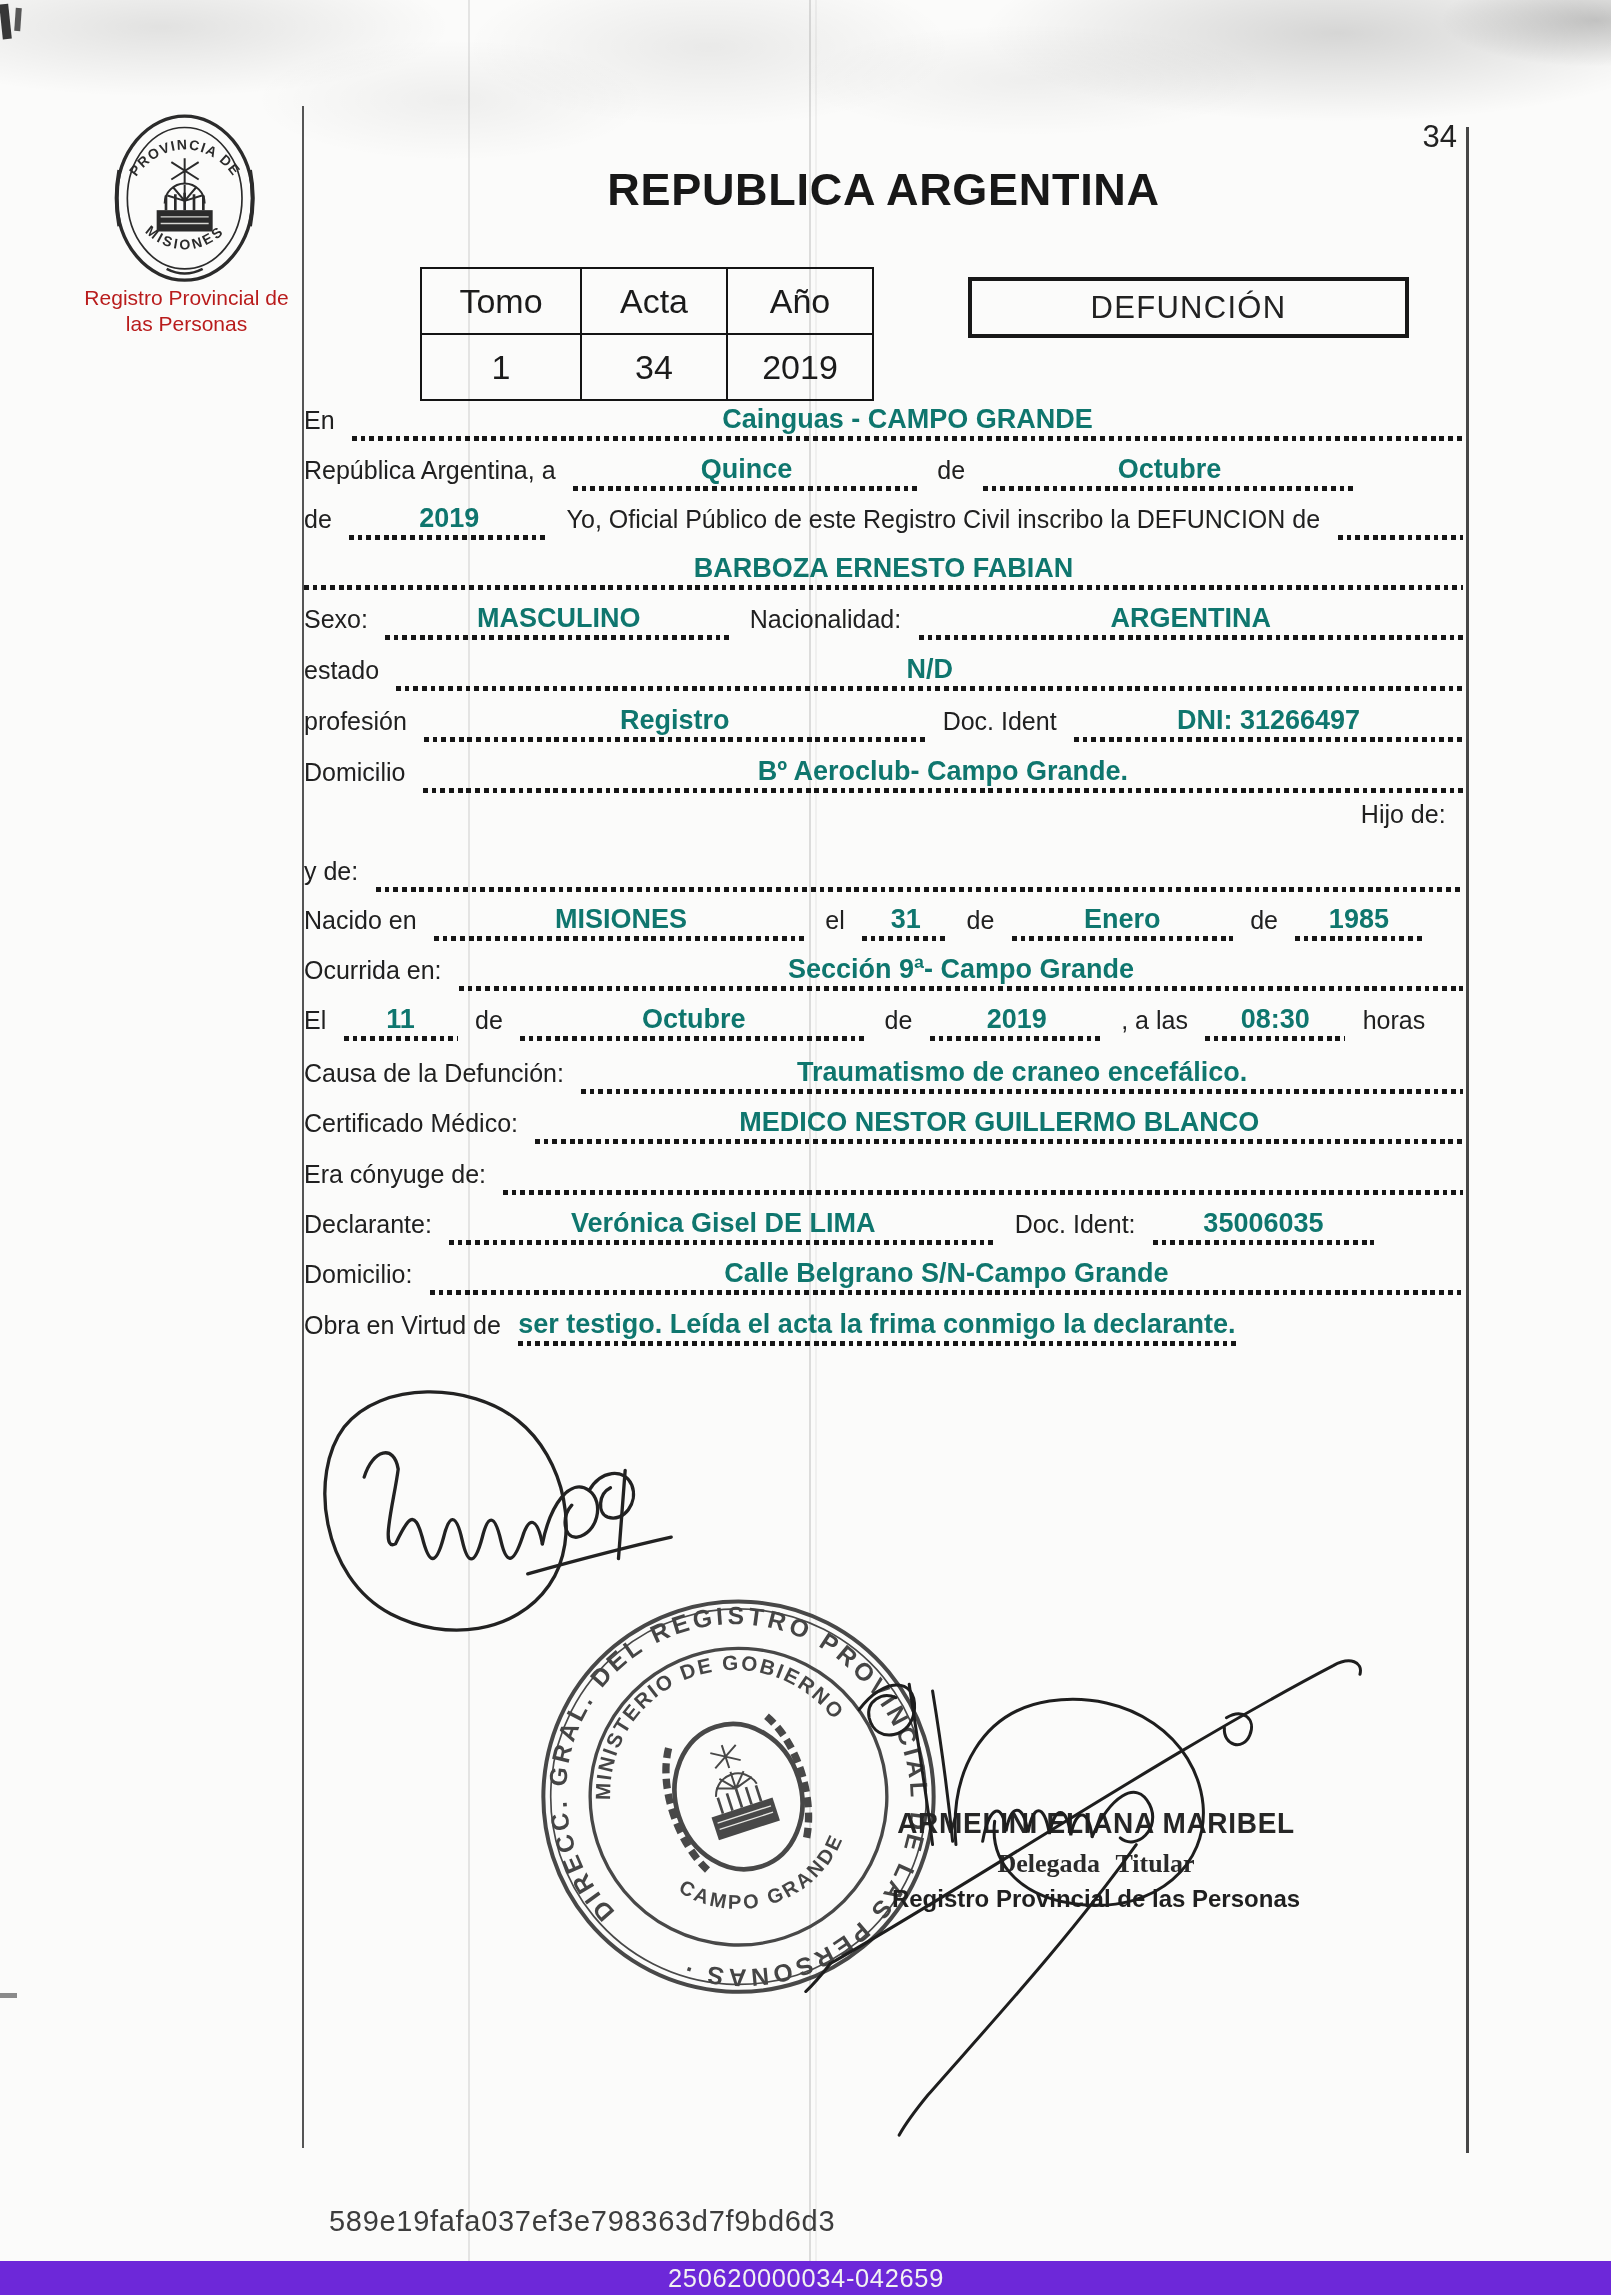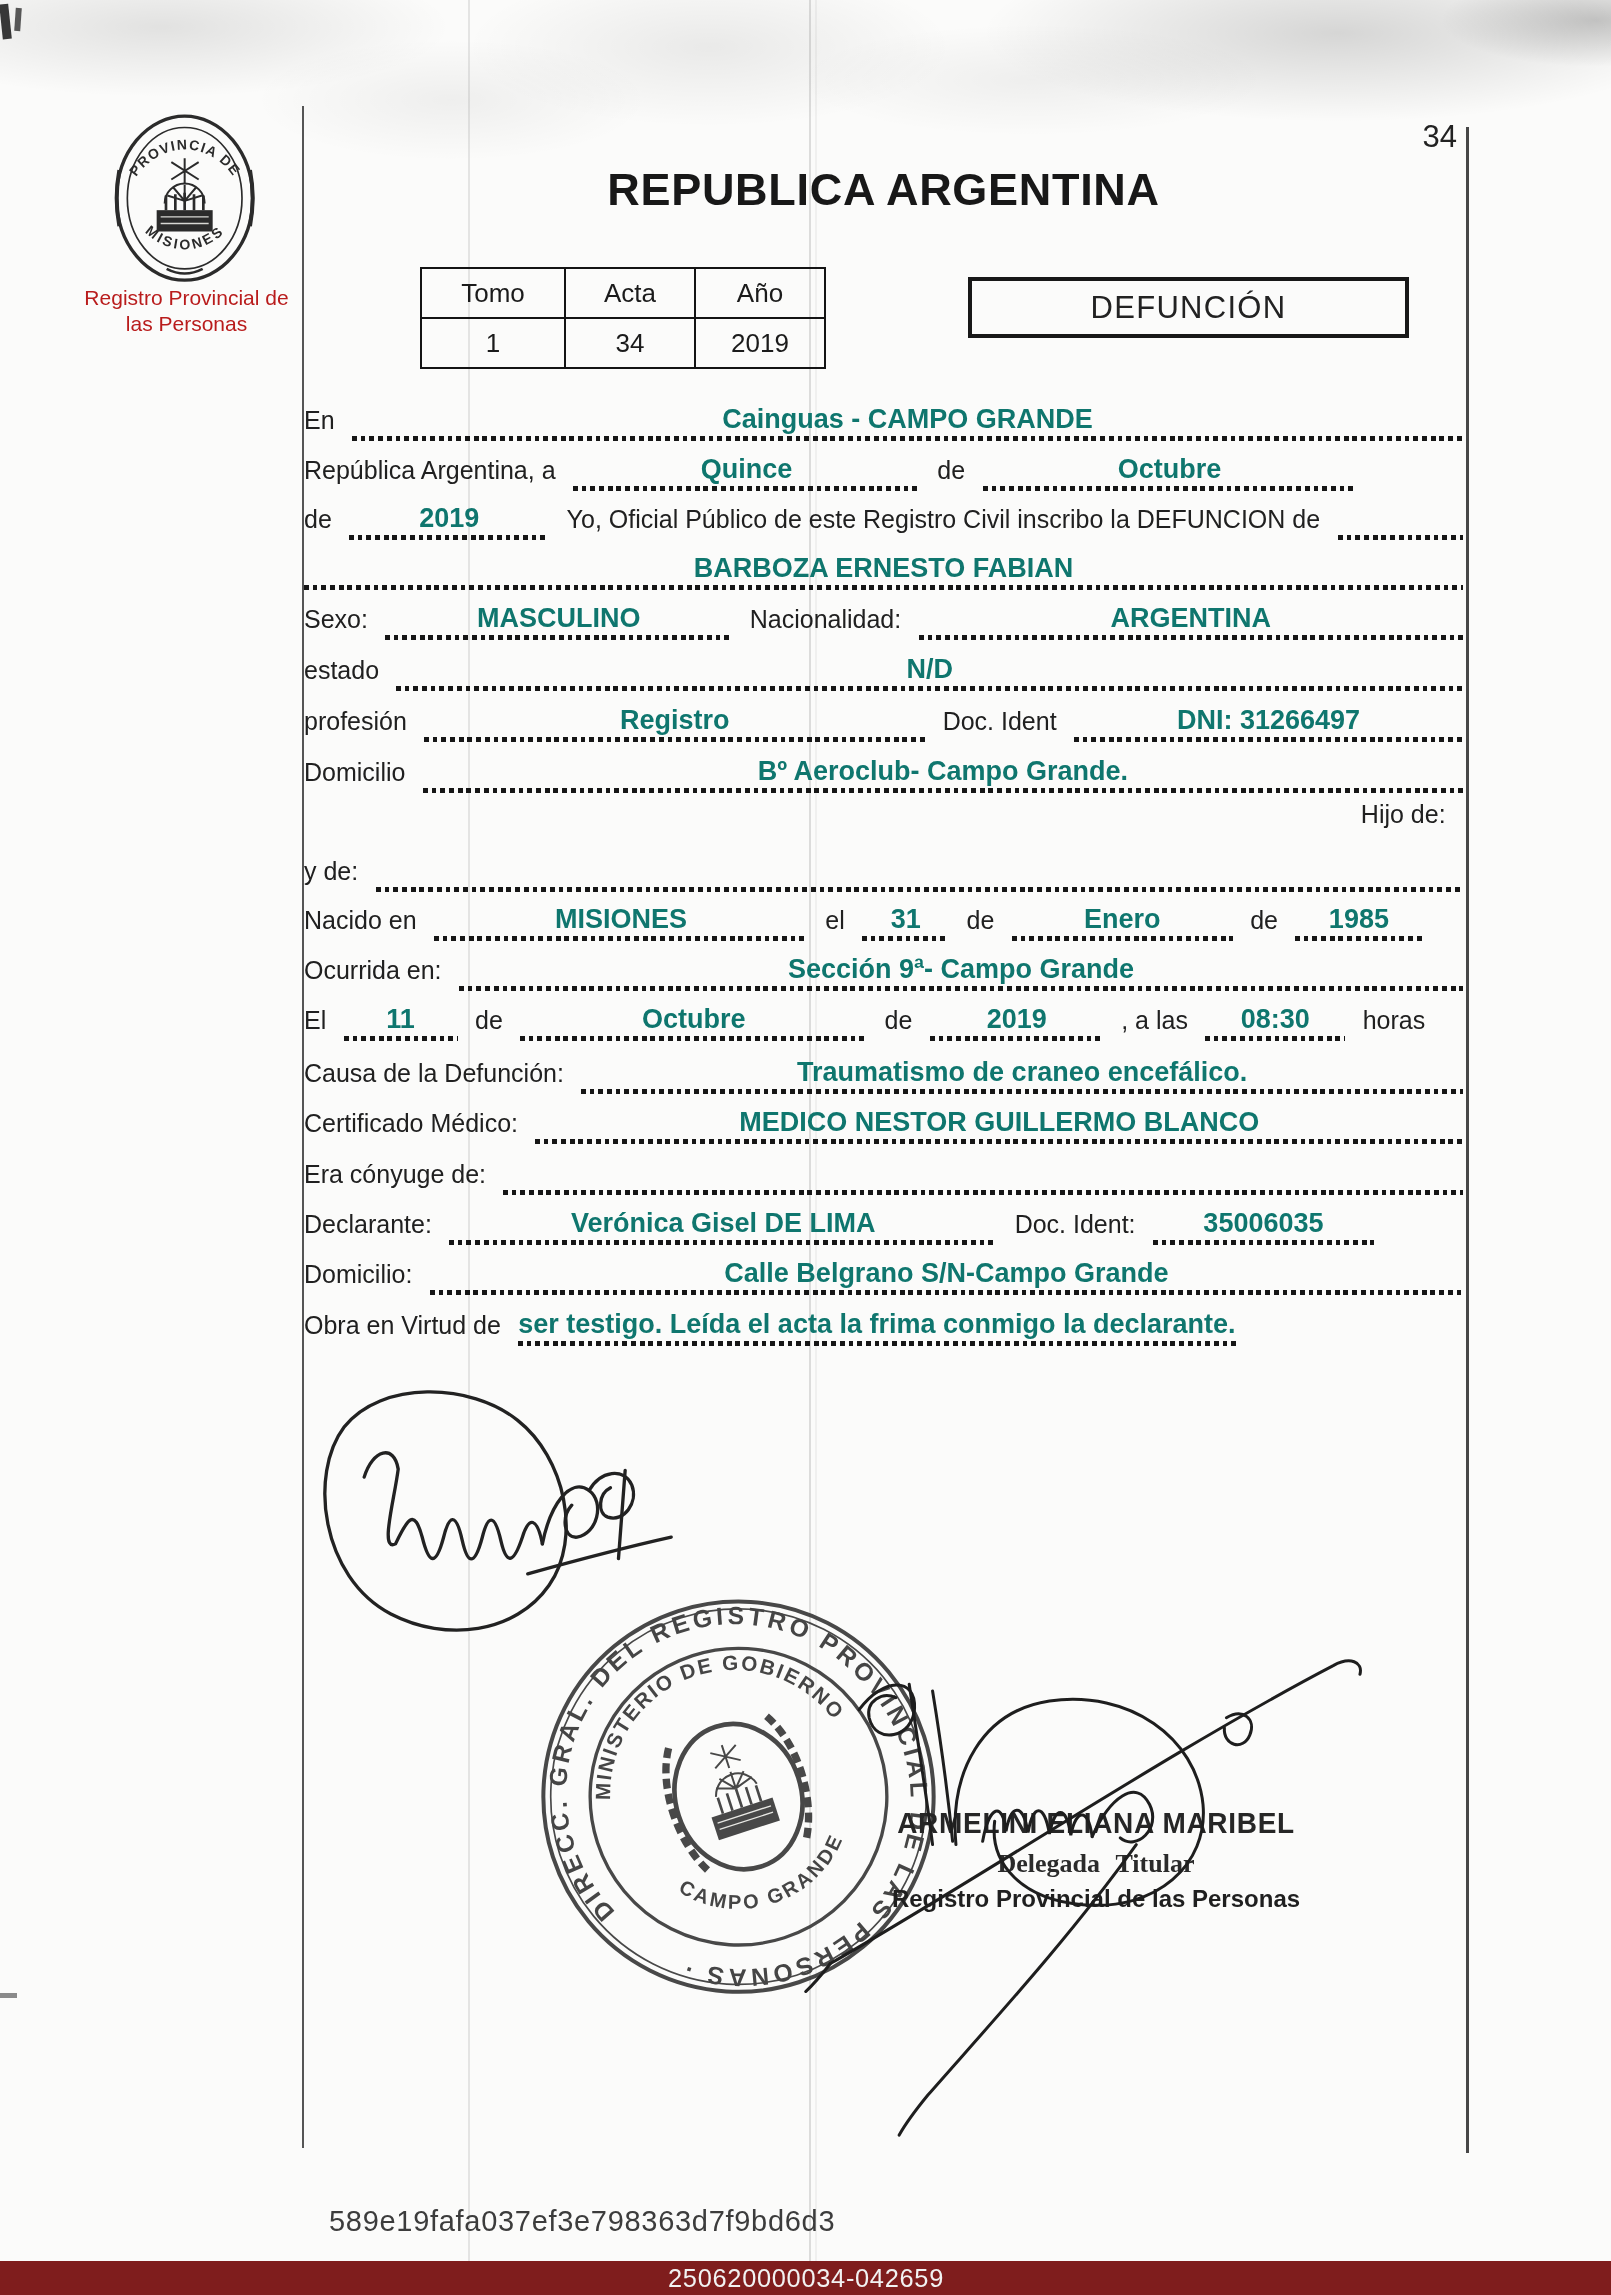--- a/index.html
+++ b/index.html
@@ -27,21 +27,21 @@
   
   .seal-svg{position:absolute;left:110px;top:110px;}
   .org{position:absolute;left:59px;top:285px;width:255px;text-align:center;
        font-size:21px;line-height:26px;color:#b91c1c;}
   .title{position:absolute;left:304px;top:164px;width:1159px;margin:0;text-align:center;
          font-size:45px;font-weight:700;letter-spacing:0.7px;color:#181818;}
   .page-number{position:absolute;left:1390px;top:119px;width:67px;text-align:right;
                font-size:31px;color:#222;}
   table.record-table{position:absolute;left:420px;top:267px;border-collapse:collapse;}
   table.record-table td{border:2.7px solid #141414;text-align:center;vertical-align:middle;
-      font-size:26px;height:48px;padding:0;}
+      font-size:34px;height:48px;padding:8px;}
   td.c1{width:142px;} td.c2{width:128px;} td.c3{width:128px;}
   .doc-type-box{position:absolute;left:968px;top:277px;width:433px;height:53px;
       border:4px solid #181818;display:flex;align-items:center;justify-content:center;
       font-size:31px;letter-spacing:1.3px;color:#222;}
   
   .form-rows{position:absolute;left:304px;top:0;width:1159px;height:1370px;}
   .frow{position:absolute;left:0;right:0;height:43px;display:flex;align-items:flex-end;}
   .flabel{flex:0 0 auto;font-size:25px;color:#202020;padding:0 17.4px 8px 0;
           white-space:nowrap;line-height:1.05;}
   .fvalue{position:relative;font-size:27px;font-weight:700;color:#0f766e;text-align:center;
@@ -55,21 +55,21 @@
   .stamp-svg{position:absolute;left:528px;top:1584px;opacity:.93;}
   .sig2-svg{position:absolute;left:789px;top:1604px;z-index:6;}
   .signer{position:absolute;left:882px;top:1808px;width:428px;text-align:center;z-index:5;}
   .signer-name{font-size:28px;font-weight:700;letter-spacing:0.7px;color:#262626;
       transform:scaleY(1.05);}
   .signer-role{font-family:"Liberation Serif",serif;font-size:26px;font-weight:700;
       word-spacing:9.4px;color:#2b2b2b;margin-top:9.4px;}
   .signer-org{font-size:24px;font-weight:700;color:#1f1f1f;margin-top:6px;}
   
   .hash{position:absolute;left:329px;top:2205px;font-size:29px;color:#3c3c3c;letter-spacing:0.7px;}
-  .barcode-bar{position:absolute;left:0;top:2261px;width:1612px;height:34px;background:#7f1d1d;
+  .barcode-bar{position:absolute;left:0;top:2261px;width:1612px;height:34px;background:#6d28d9;
       display:flex;align-items:center;justify-content:center;}
   .barcode-text{color:#f2f2f2;font-size:25.4px;letter-spacing:0.7px;}
   svg text{font-family:"Liberation Sans",sans-serif;}
 </style>
 </head>
 <body>
 
 <div class="page">
 
   <div class="scan-noise"></div>

